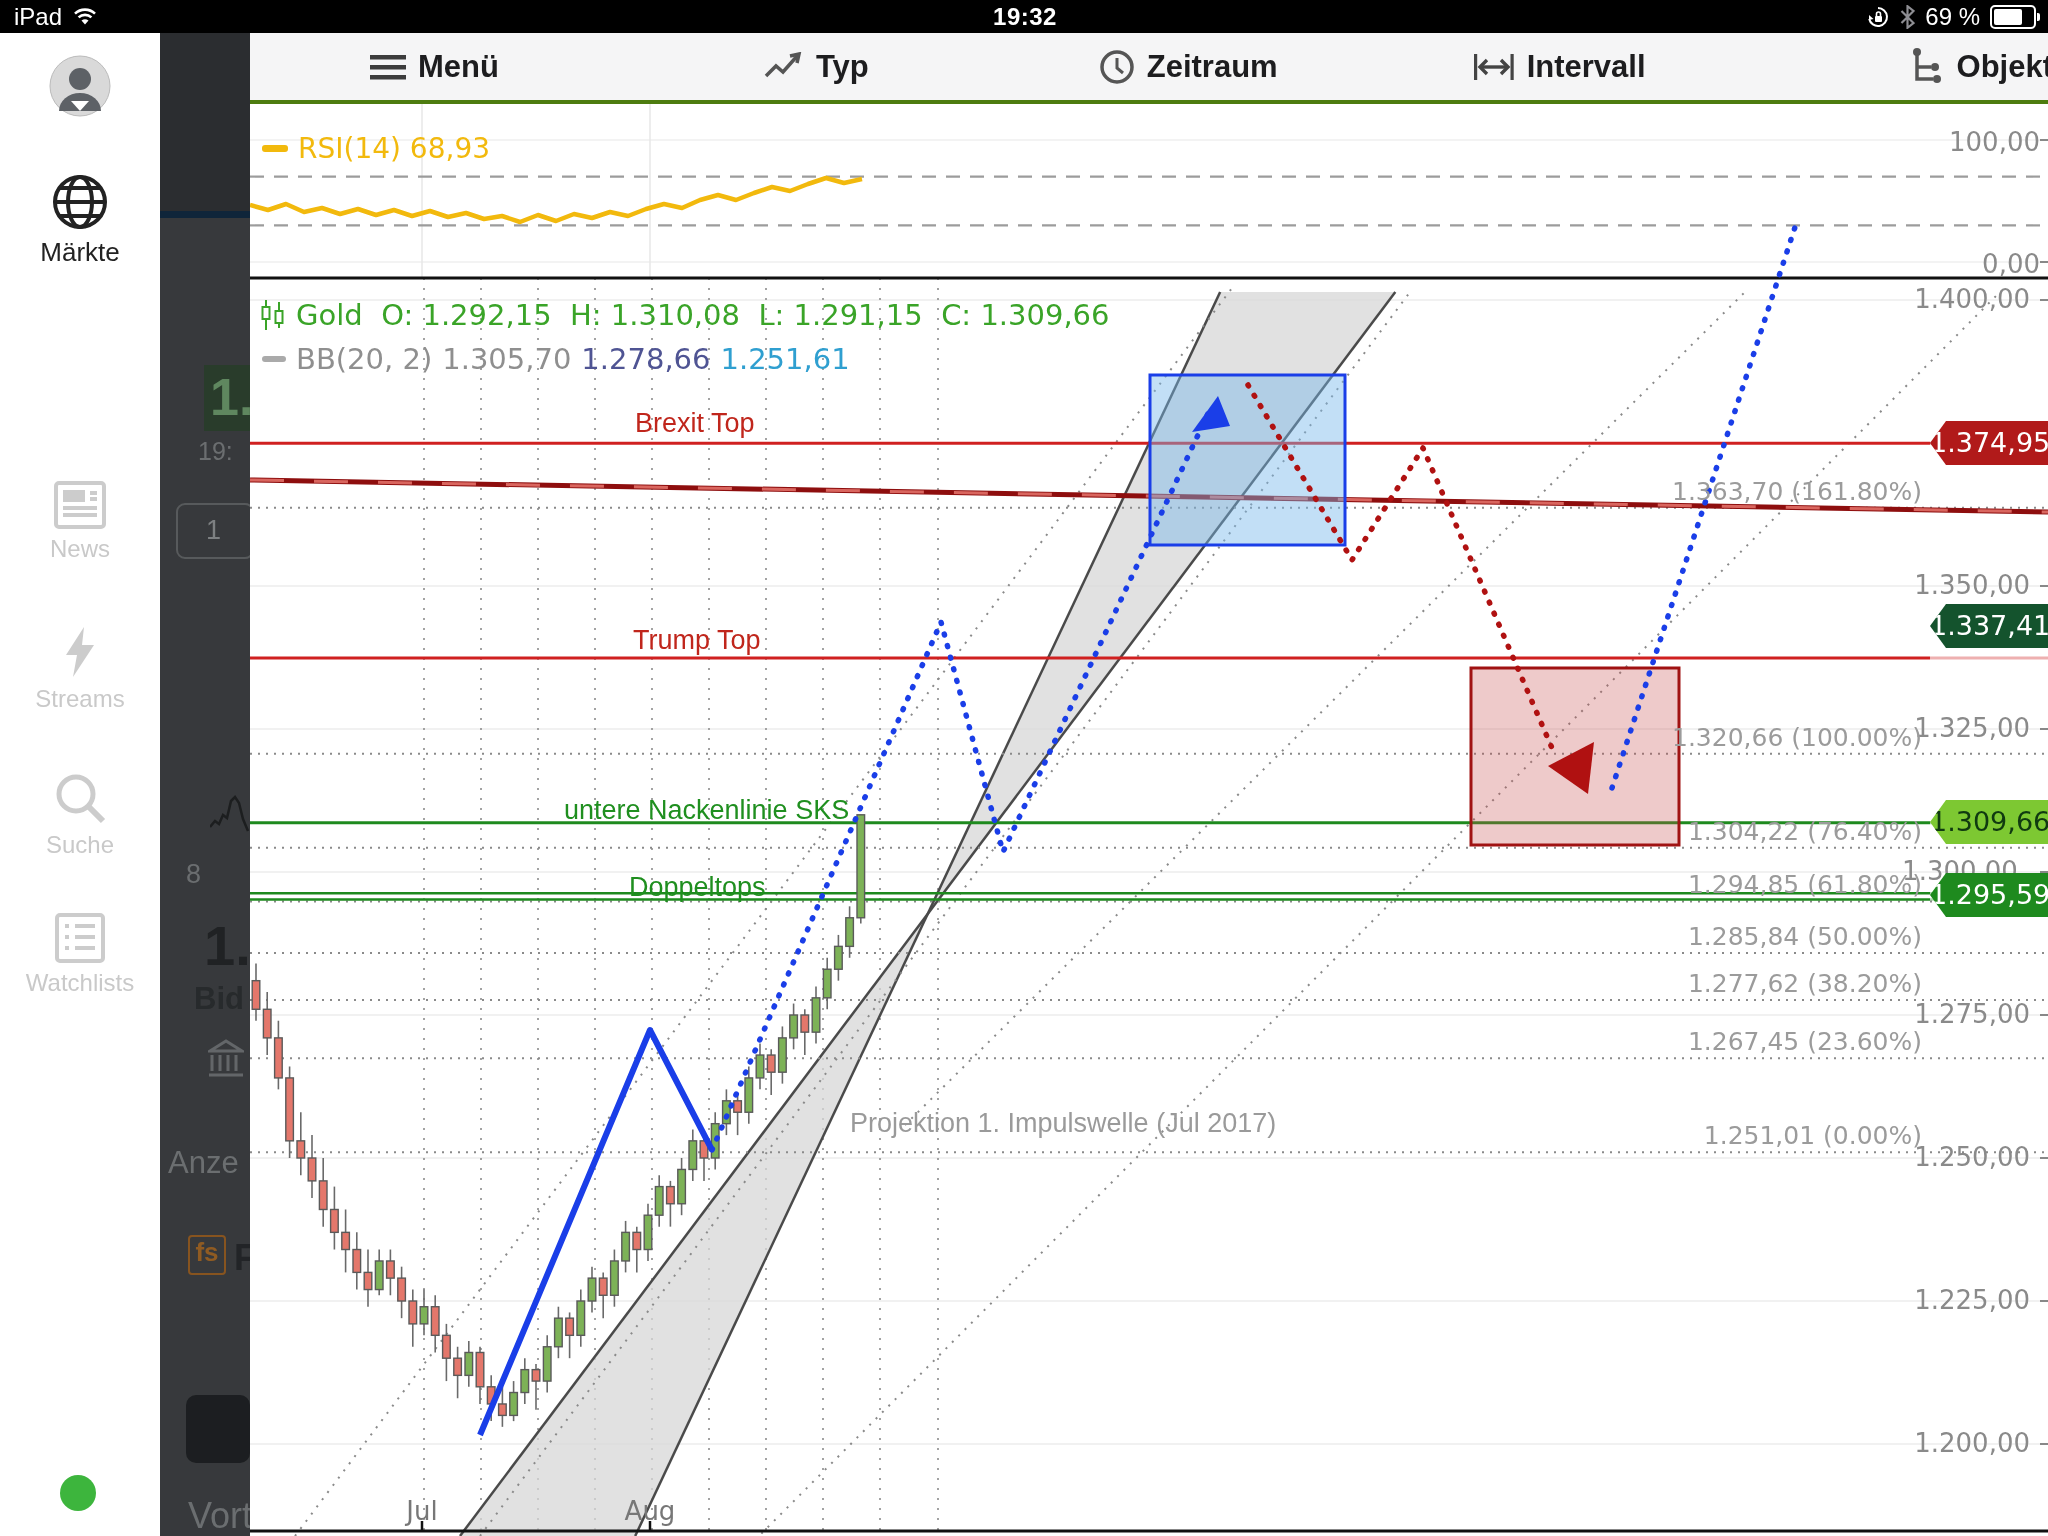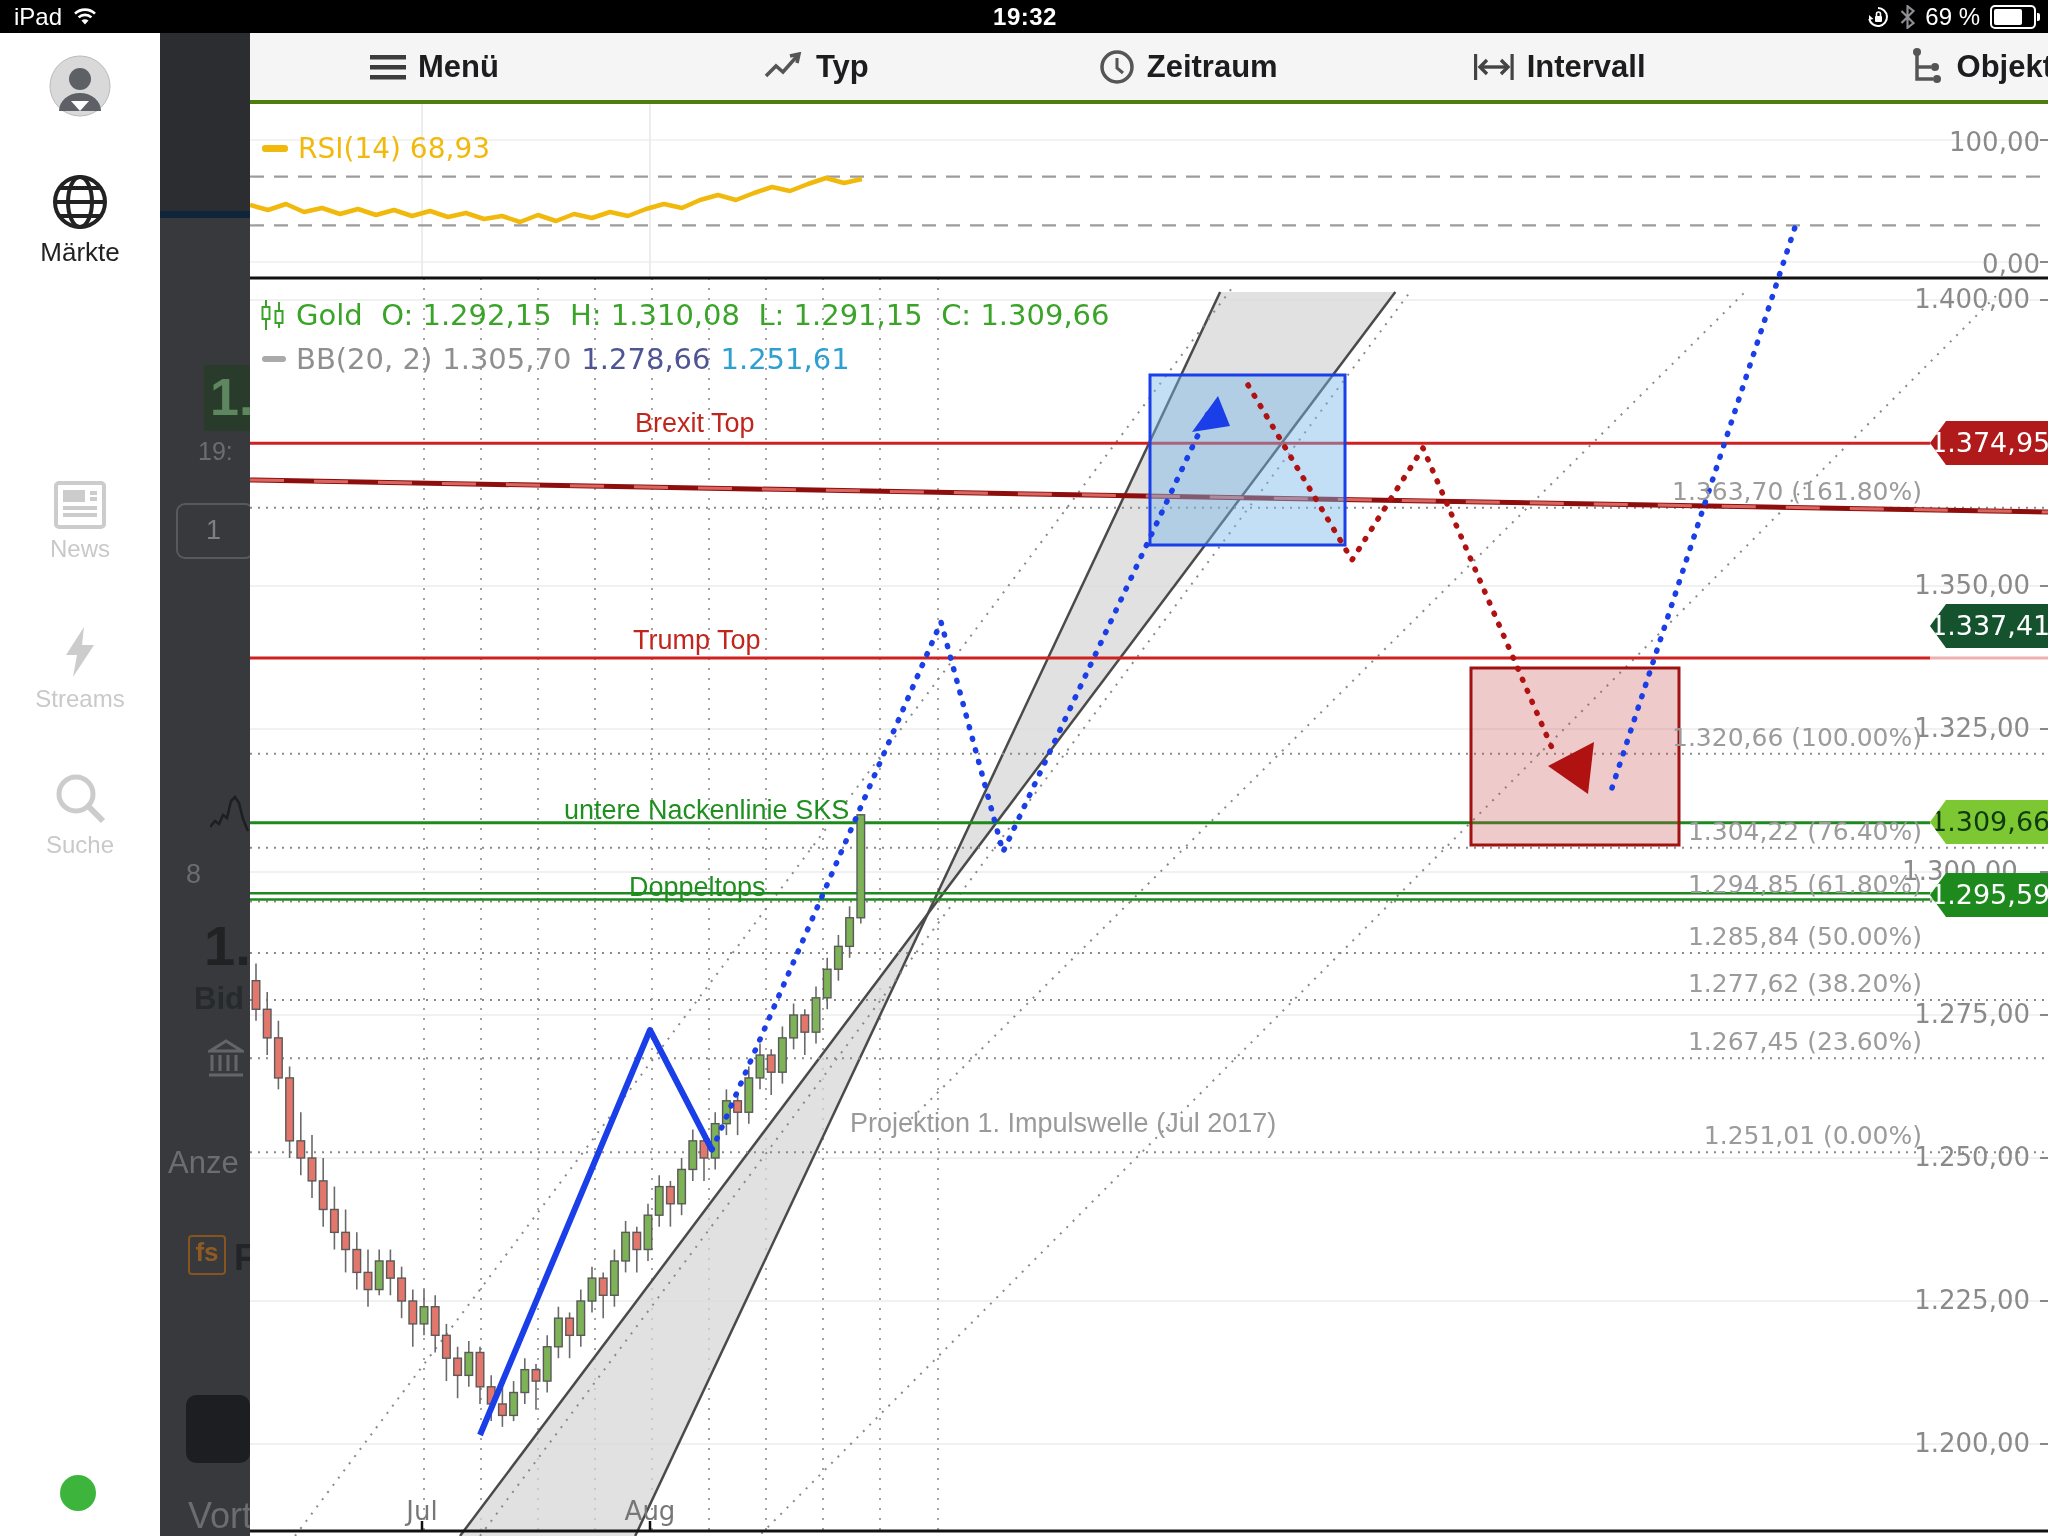--- a/index.html
+++ b/index.html
@@ -421,20 +421,27 @@
       </svg>
       <div class="lbl">Streams</div>
     </div>
     <div class="side-item" style="top:738px;">
       <svg width="54" height="54" viewBox="0 0 54 54">
         <circle cx="23" cy="23" r="17" stroke="#ccc" stroke-width="5" fill="none"></circle>
         <line x1="35" y1="35" x2="50" y2="50" stroke="#ccc" stroke-width="6"></line>
       </svg>
       <div class="lbl">Suche</div>
     </div>
+    <div class="side-item" style="top:880px;">
+      <svg width="50" height="50" viewBox="0 0 50 50">
+        <rect x="2" y="2" width="46" height="46" rx="3" stroke="#ccc" stroke-width="4" fill="none"></rect>
+        <path d="M10 13 L14 13 M10 24 L14 24 M10 35 L14 35 M20 13 L40 13 M20 24 L40 24 M20 35 L40 35" stroke="#ccc" stroke-width="4"></path>
+      </svg>
+      <div class="lbl">Watchlists</div>
+    </div>
     <div style="position:absolute;left:60px;top:1442px;width:36px;height:36px;border-radius:50%;background:#3db53d;"></div>
   </div>
 
 <div class="axis-lbl" style="left:1890px;top:284px;">1.400,00</div>
     <div class="axis-lbl" style="left:1890px;top:570px;">1.350,00</div>
     <div class="axis-lbl" style="left:1890px;top:713px;">1.325,00</div>
     <div class="axis-lbl" style="left:1890px;top:856px;text-align:center;">1.300,00</div>
     <div class="axis-lbl" style="left:1890px;top:999px;">1.275,00</div>
     <div class="axis-lbl" style="left:1890px;top:1142px;">1.250,00</div>
     <div class="axis-lbl" style="left:1890px;top:1285px;">1.225,00</div>

